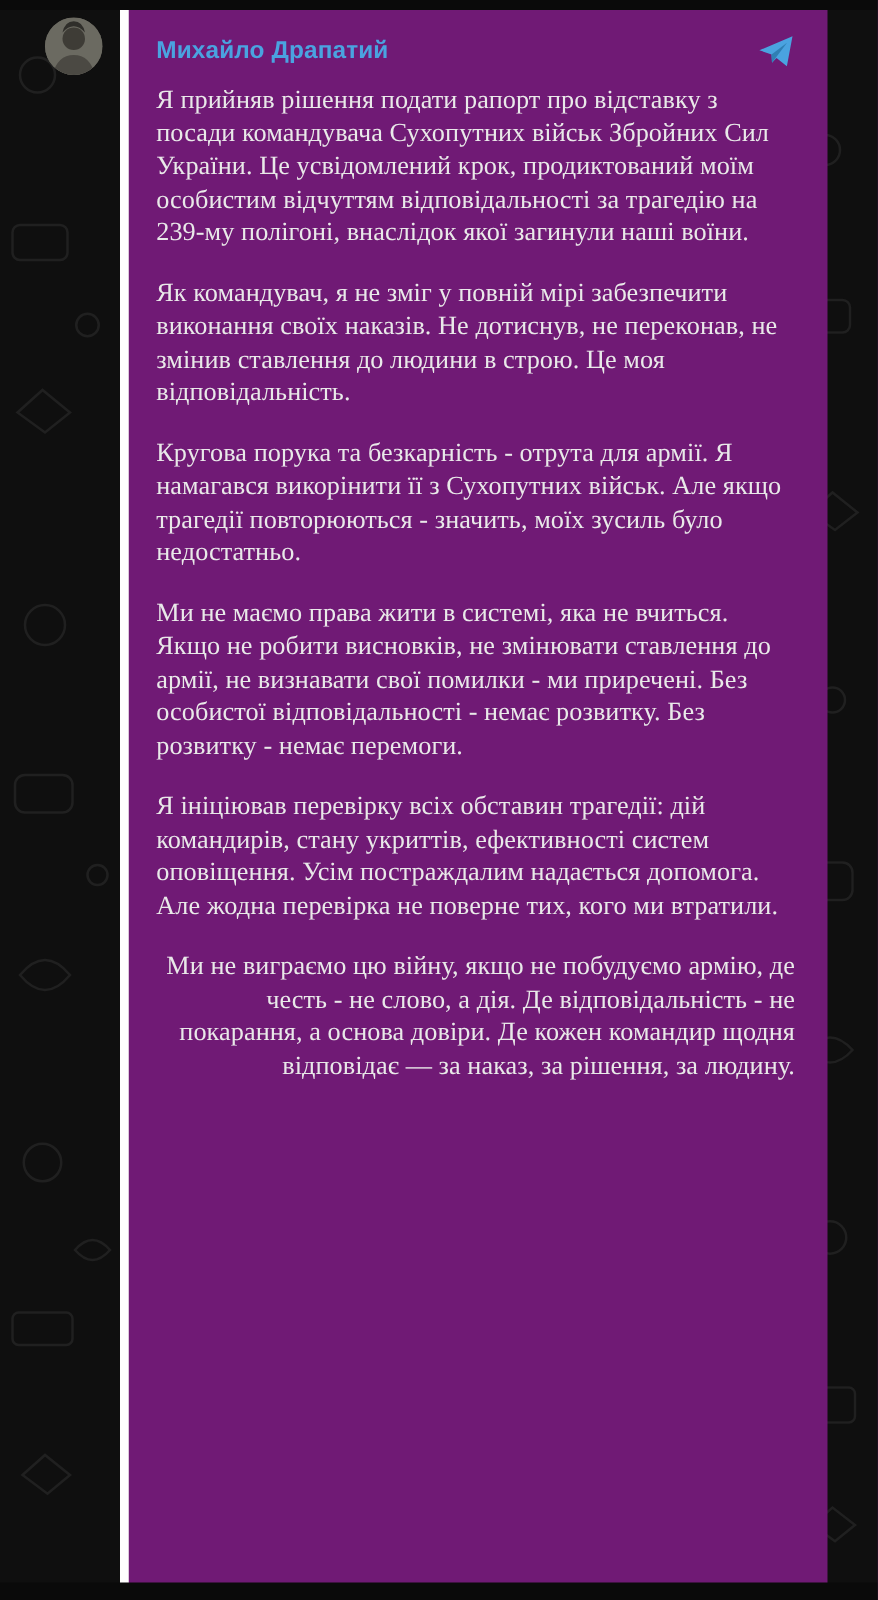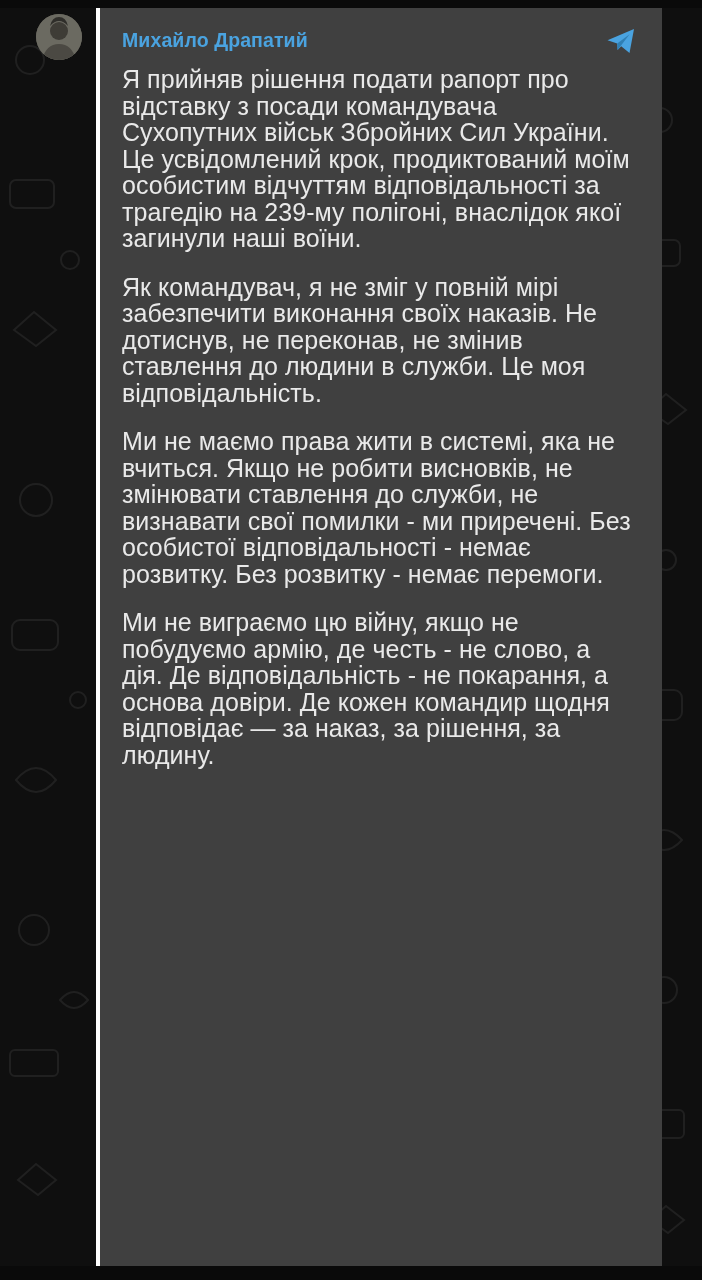--- a/index.html
+++ b/index.html
@@ -28,22 +28,22 @@
     inset: 0;
     opacity: 0.22;
   }
 
   .message-wrapper {
     position: absolute;
     left: 96px;
     top: 8px;
     width: 566px;
     min-height: 1264px;
-    background: #404040;
-    border-left: 4px solid #ffffff;
+    background: #701a75;
+    border-left: 7px solid #ffffff;
     padding: 20px 26px 22px 22px;
     z-index: 5;
   }
 
   .avatar {
     position: absolute;
     left: 36px;
     top: 14px;
     width: 46px;
     height: 46px;
@@ -70,25 +70,26 @@
   .tg-logo {
     width: 30px;
     height: 30px;
     flex: 0 0 30px;
     margin-top: -2px;
   }
 
   .msg-body p {
     margin: 0 0 22px 0;
     color: #e9e9e9;
-    font-size: 25px;
+    font-size: 21px;
     line-height: 26.5px;
     letter-spacing: 0.05px;
+    font-family: Liberation Serif, serif;
   }
-  .msg-body p:last-child { margin-bottom: 0; }
+  .msg-body p:last-child { margin-bottom: 0; text-align: right; }
 
   .bottom-bar {
     position: absolute;
     left: 0;
     right: 0;
     bottom: 0;
     height: 14px;
     background: #0a0a0a;
     z-index: 8;
   }
@@ -151,19 +152,21 @@
 <div class="message-wrapper">
   <div class="msg-header">
     <div class="author-name">Михайло Драпатий</div>
     <svg class="tg-logo" viewBox="0 0 30 30" xmlns="http://www.w3.org/2000/svg">
       <path d="M1.5 14.2 L28 3 L23.5 27 L15.2 20.3 L11.6 24.1 L11.2 17.6 Z" fill="#4aa3e0"></path>
       <path d="M11.2 17.6 L23.6 8.2 L11.6 24.1 Z" fill="#2f7fb4"></path>
     </svg>
   </div>
   <div class="msg-body">
     <p>Я прийняв рішення подати рапорт про відставку з посади командувача Сухопутних військ Збройних Сил України. Це усвідомлений крок, продиктований моїм особистим відчуттям відповідальності за трагедію на 239-му полігоні, внаслідок якої загинули наші воїни.</p>
-    <p>Як командувач, я не зміг у повній мірі забезпечити виконання своїх наказів. Не дотиснув, не переконав, не змінив ставлення до людини в служби. Це моя відповідальність.</p>
-    <p>Ми не маємо права жити в системі, яка не вчиться. Якщо не робити висновків, не змінювати ставлення до служби, не визнавати свої помилки - ми приречені. Без особистої відповідальності - немає розвитку. Без розвитку - немає перемоги.</p>
+    <p>Як командувач, я не зміг у повній мірі забезпечити виконання своїх наказів. Не дотиснув, не переконав, не змінив ставлення до людини в строю. Це моя відповідальність.</p>
+    <p>Кругова порука та безкарність - отрута для армії. Я намагався викорінити її з Сухопутних військ. Але якщо трагедії повторюються - значить, моїх зусиль було недостатньо.</p>
+    <p>Ми не маємо права жити в системі, яка не вчиться. Якщо не робити висновків, не змінювати ставлення до армії, не визнавати свої помилки - ми приречені. Без особистої відповідальності - немає розвитку. Без розвитку - немає перемоги.</p>
+    <p>Я ініціював перевірку всіх обставин трагедії: дій командирів, стану укриттів, ефективності систем оповіщення. Усім постраждалим надається допомога. Але жодна перевірка не поверне тих, кого ми втратили.</p>
     <p>Ми не виграємо цю війну, якщо не побудуємо армію, де честь - не слово, а дія. Де відповідальність - не покарання, а основа довіри. Де кожен командир щодня відповідає — за наказ, за рішення, за людину.</p>
   </div>
 </div>
 
 <div class="bottom-bar"></div>
 
 </body></html>

